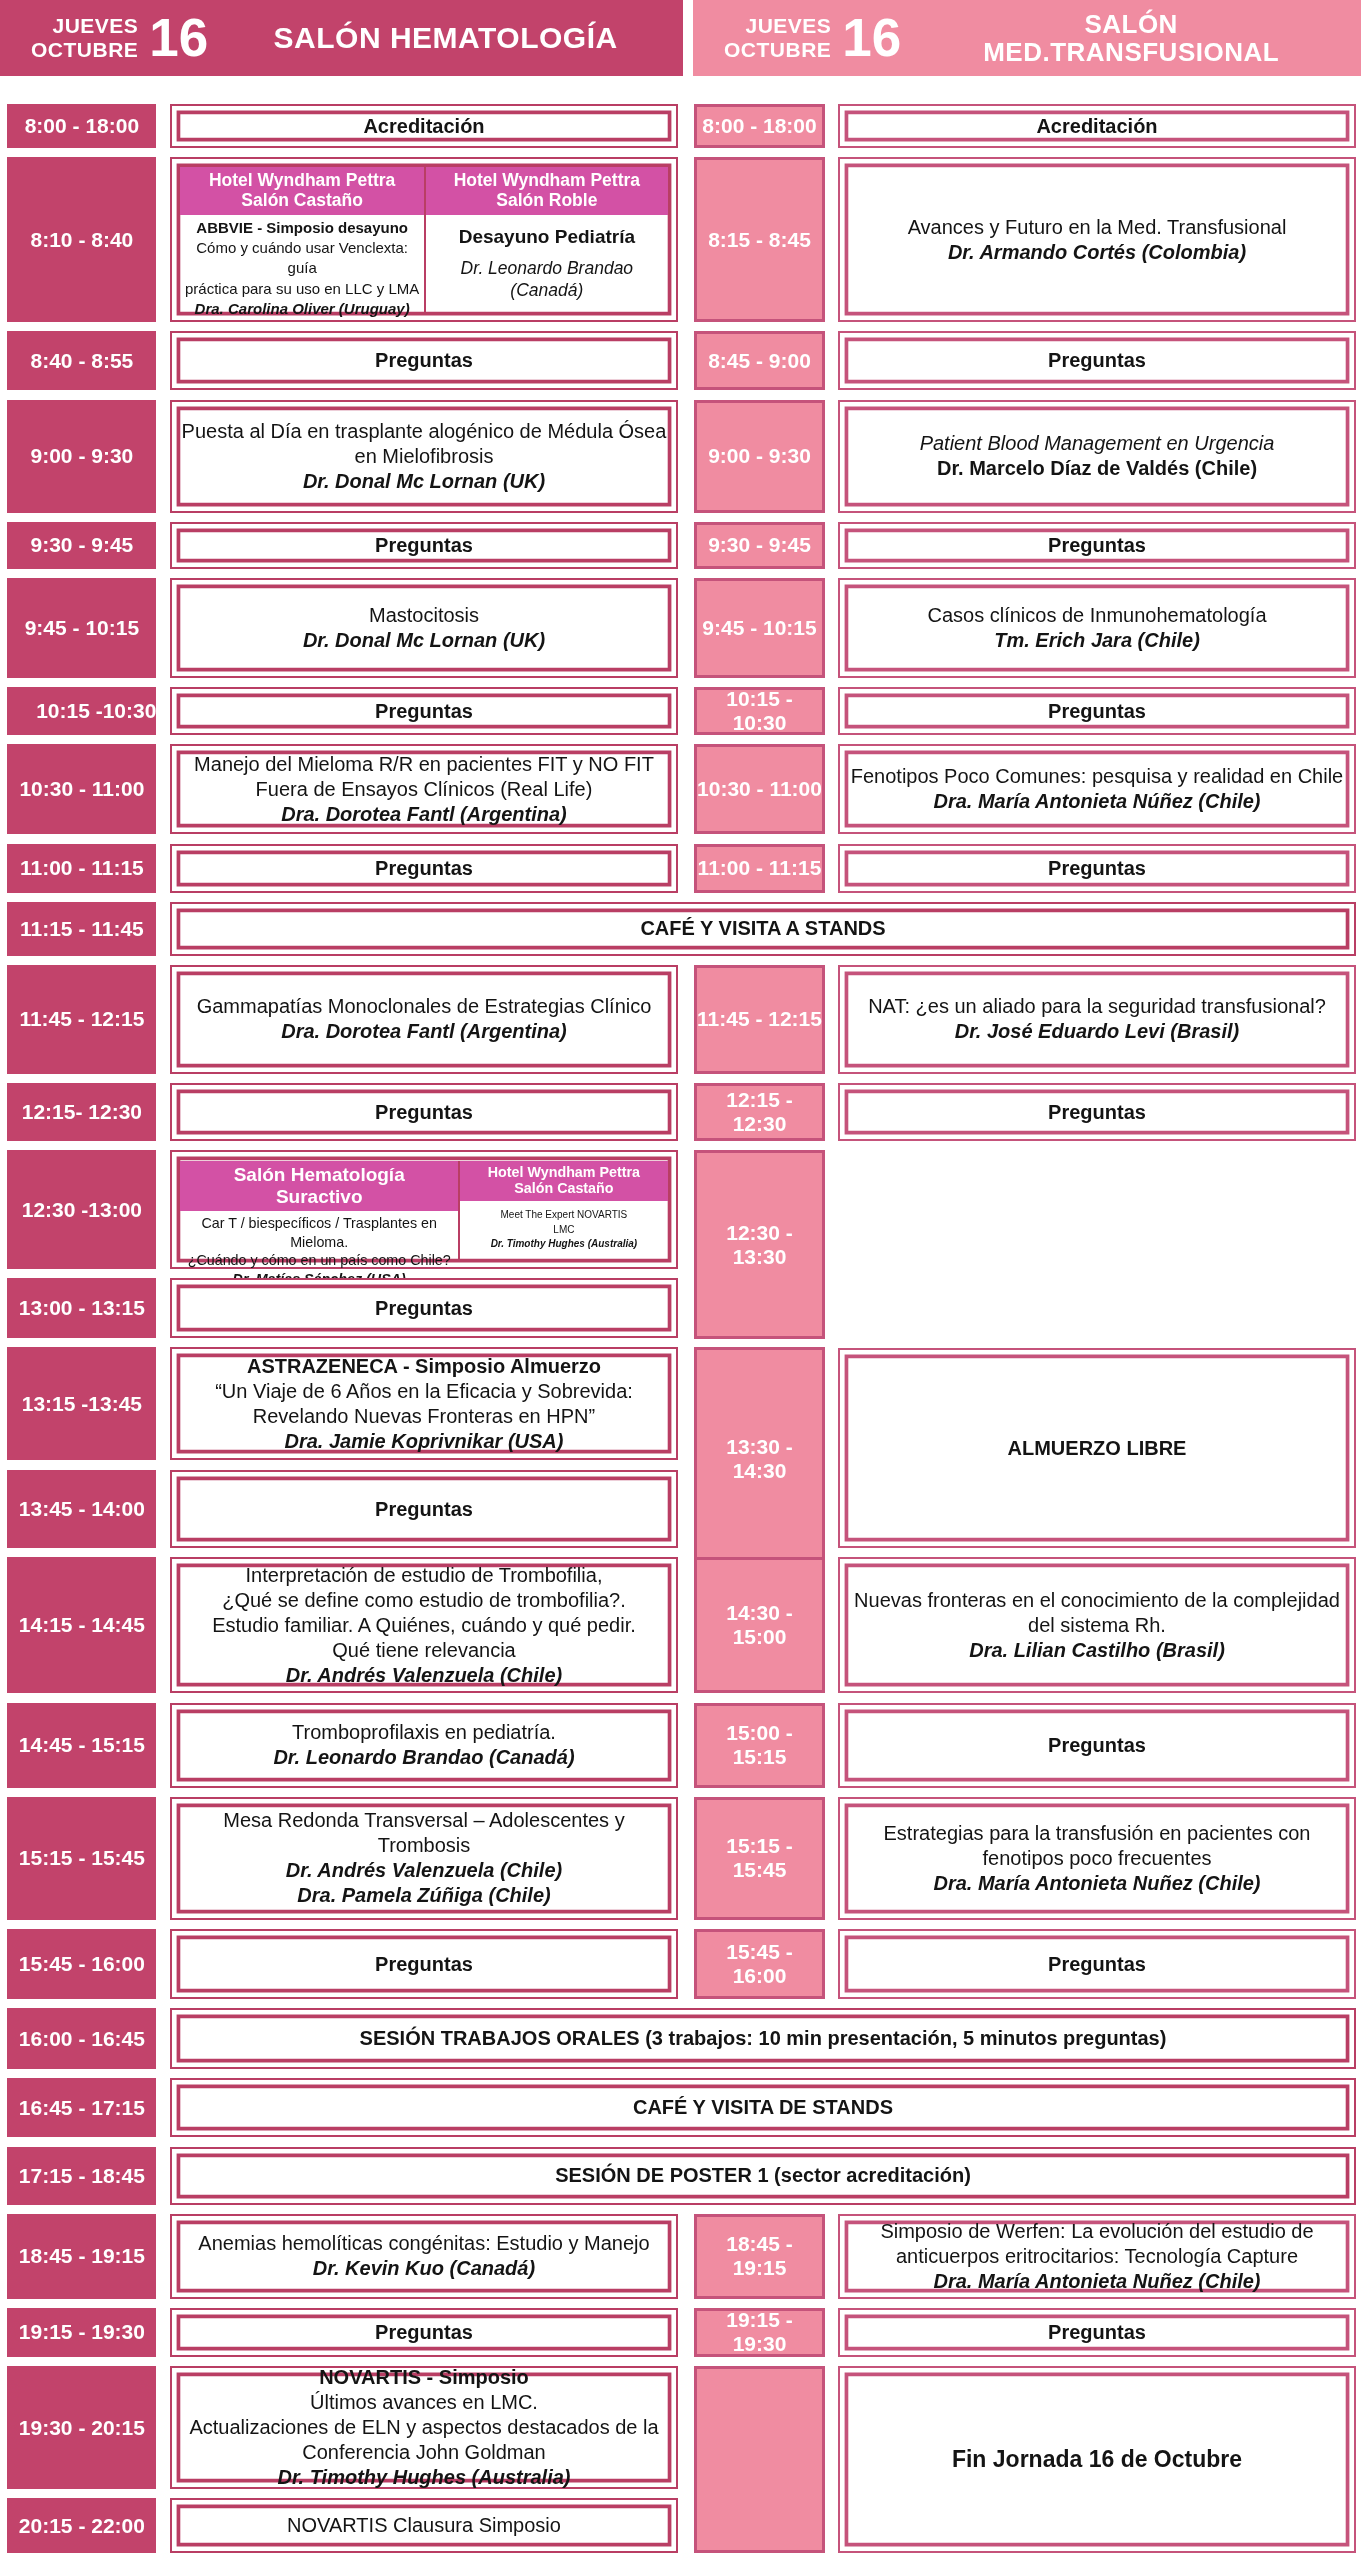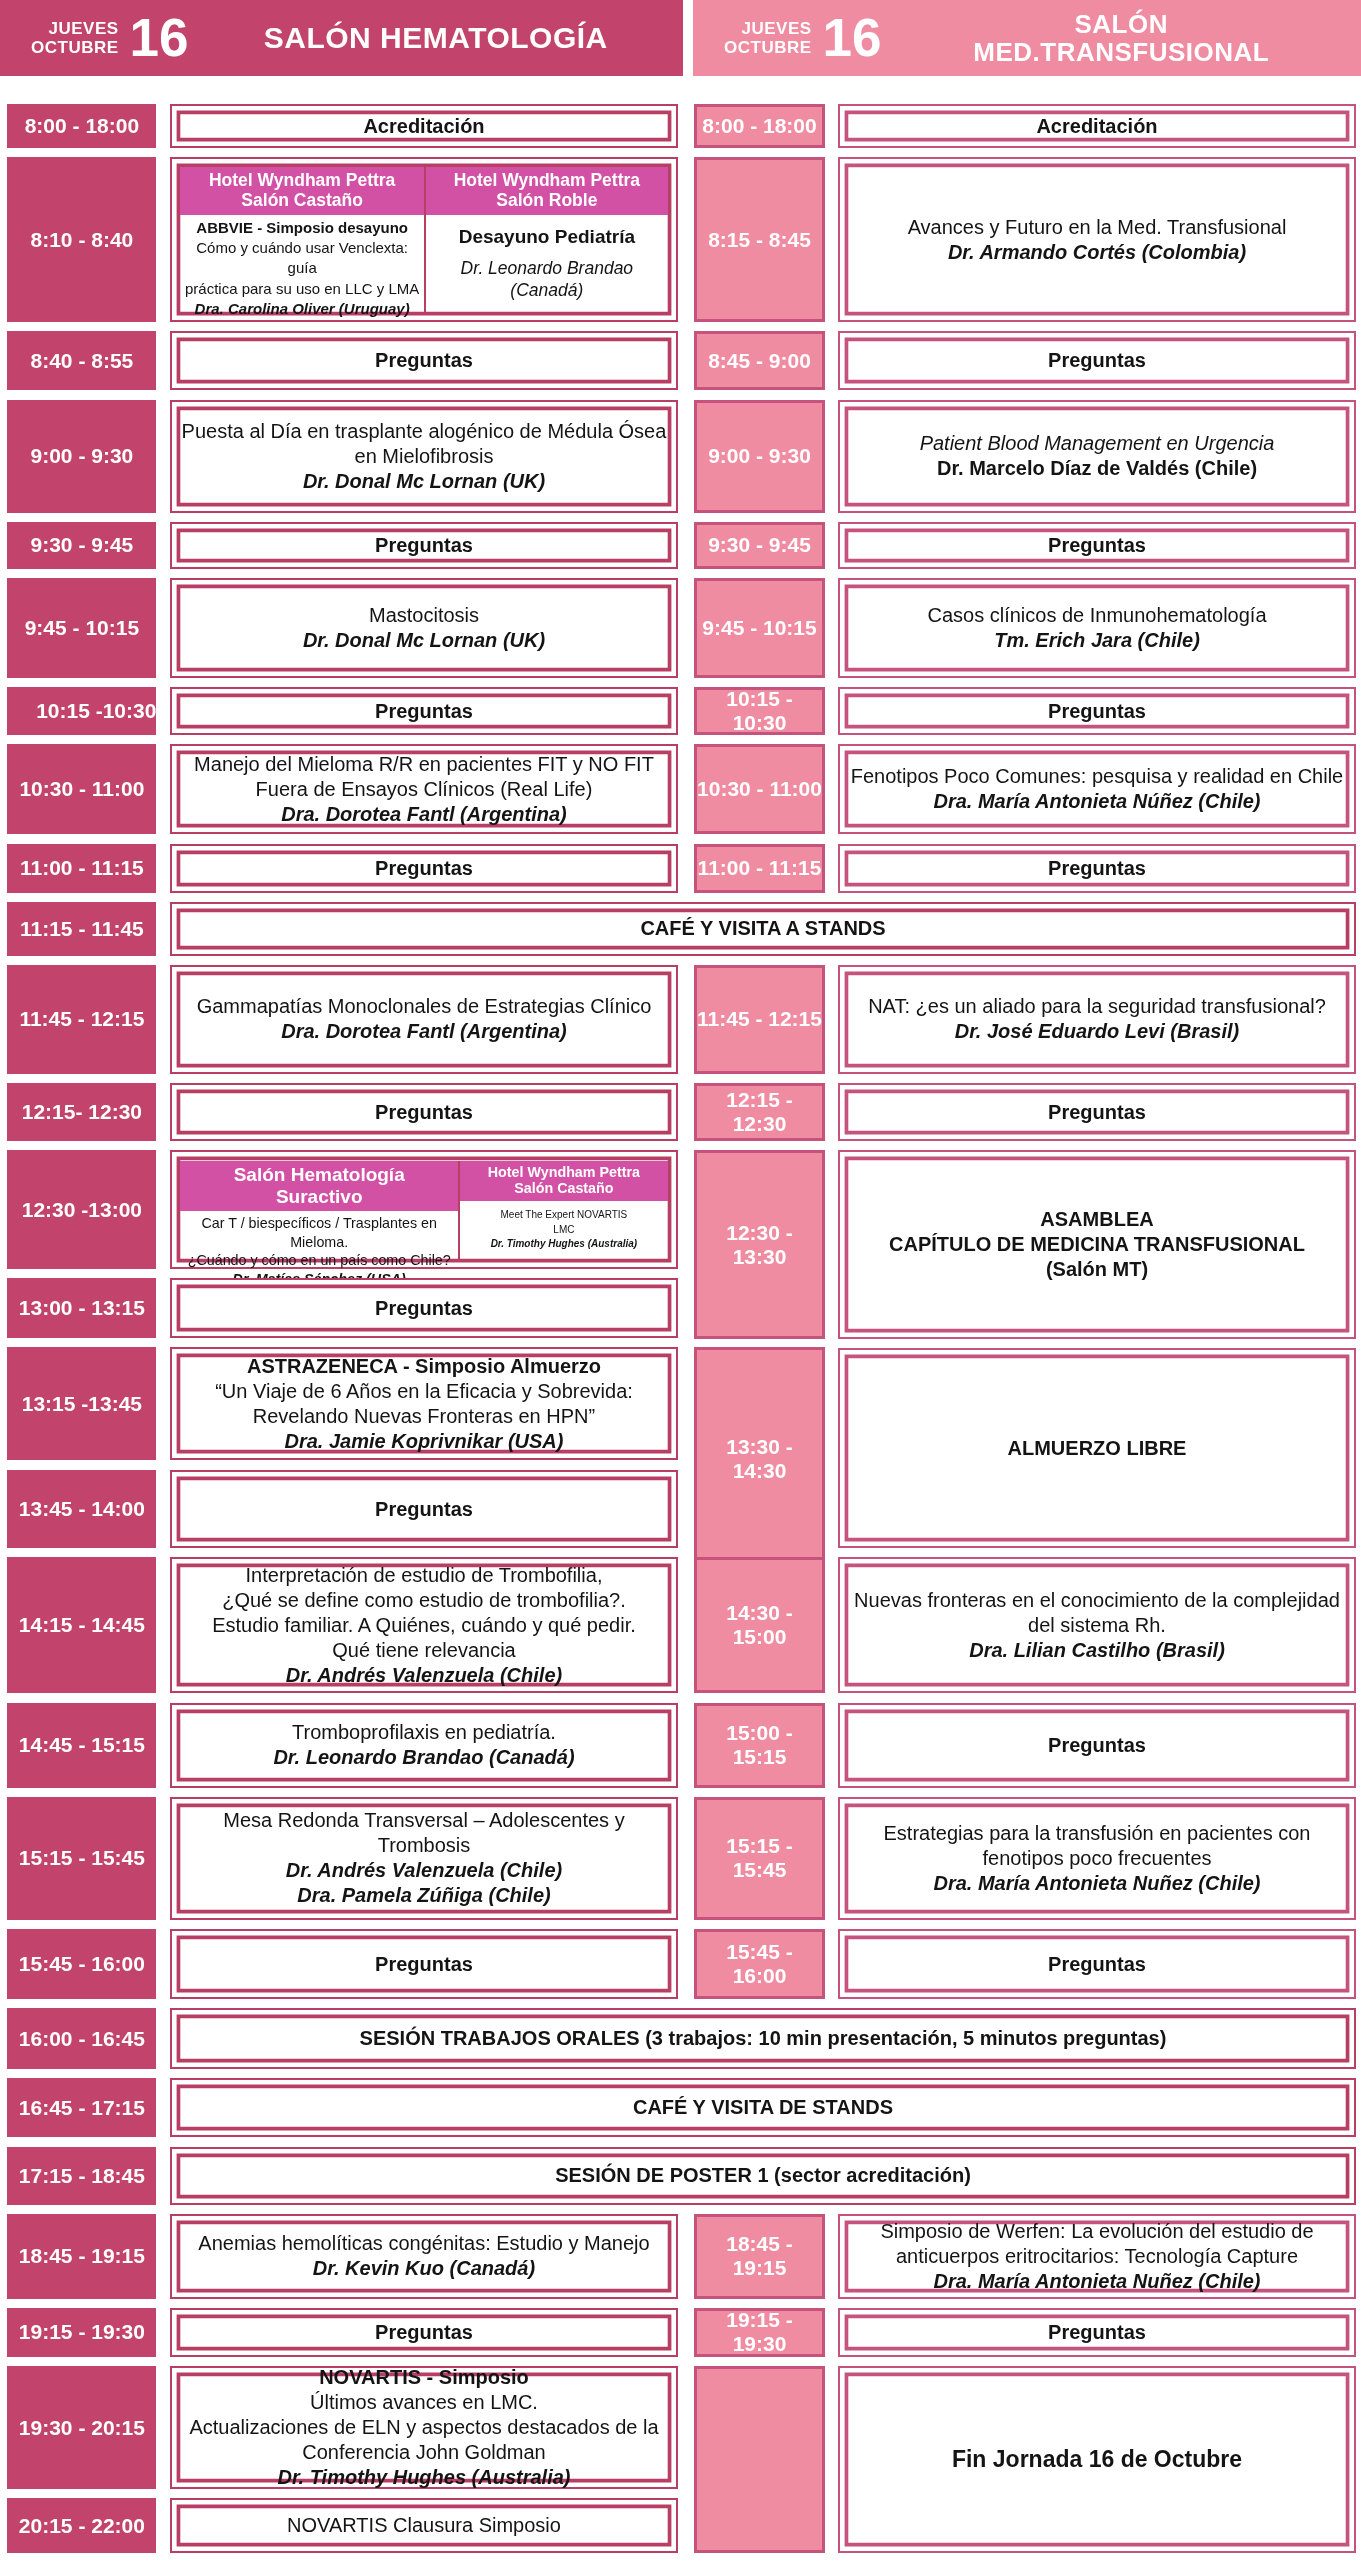--- a/index.html
+++ b/index.html
@@ -9,21 +9,21 @@
   html,body{margin:0;padding:0;background:#fff;}
   body{font-family:"Liberation Sans","DejaVu Sans",sans-serif;color:var(--ink);}
   .page{position:relative;width:1361px;height:2576px;background:#fff;margin:0 auto;overflow:hidden;}
 
   
   .heads{display:flex;height:76px;}
   .head{color:#fff;display:flex;align-items:center;box-sizing:border-box;}
   .head-l{width:683px;background:var(--rose);margin-right:10px;}
   .head-r{flex:1;background:var(--pink);}
   .date-block{display:flex;align-items:center;gap:11px;margin-left:31px;flex:0 0 auto;}
-  .daymonth{text-align:right;font-weight:bold;font-size:17px;line-height:1.12;letter-spacing:0.5px;}
+  .daymonth{text-align:right;font-weight:bold;font-size:21px;line-height:1.12;letter-spacing:0.5px;}
   .bignum{font-size:53px;font-weight:bold;line-height:.95;}
   .head-title{flex:1;text-align:center;font-weight:bold;font-size:30px;letter-spacing:0.5px;}
   .head-title.two{font-size:26px;line-height:1.08;}
 
   
   #schedule{position:relative;width:100%;}
   .band{position:relative;margin-top:9.2px;}
   .time,.box{position:absolute;box-sizing:border-box;}
   .pos-tl{left:7.4px;width:149px;}
   .pos-cl{left:170px;width:508px;}
@@ -392,27 +392,20 @@
           <span>13:45 - 14:00</span>
         </div>
         <div class="box box-l pos-cl" style="top: 320px; height: 78px;">
           <div class="lines">
             <div class="ln fw-b">Preguntas</div>
           </div>
         </div>
         <div class="time time-r pos-tr" style="top: 0px; height: 189px;">
           <span>12:30 - 13:30</span>
         </div>
-        <div class="box box-r pos-cr" style="top: 0px; height: 189px;">
-          <div class="lines">
-            <div class="ln fw-b">ASAMBLEA</div>
-            <div class="ln fw-b">CAPÍTULO DE MEDICINA TRANSFUSIONAL</div>
-            <div class="ln fw-b">(Salón MT)</div>
-          </div>
-        </div>
         <div class="time time-r pos-tr" style="top: 197px; height: 224px;">
           <span>13:30 - 14:30</span>
         </div>
         <div class="box box-r pos-cr" style="top: 198px; height: 200px;">
           <div class="lines">
             <div class="ln fw-b">ALMUERZO LIBRE</div>
           </div>
         </div>
       </div>
       <div class="band" style="height: 136px;">

